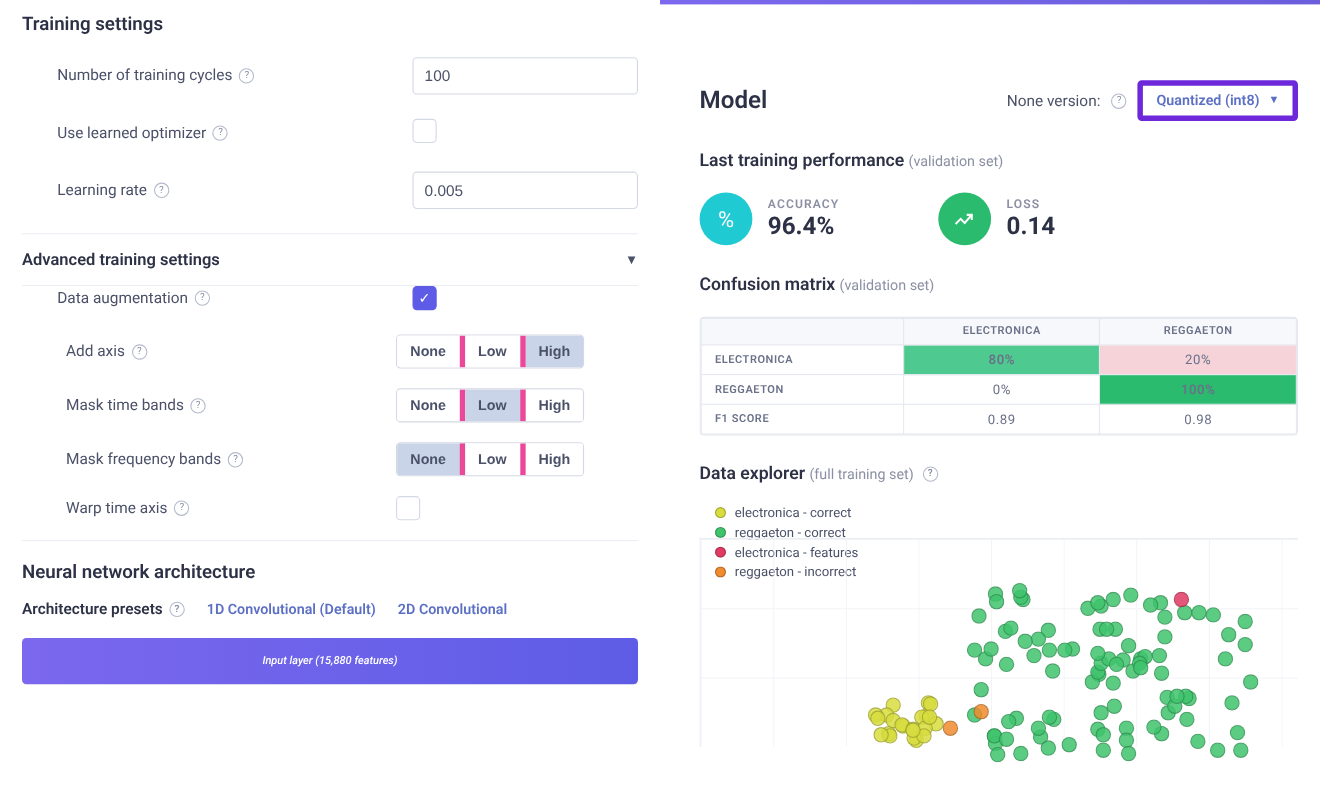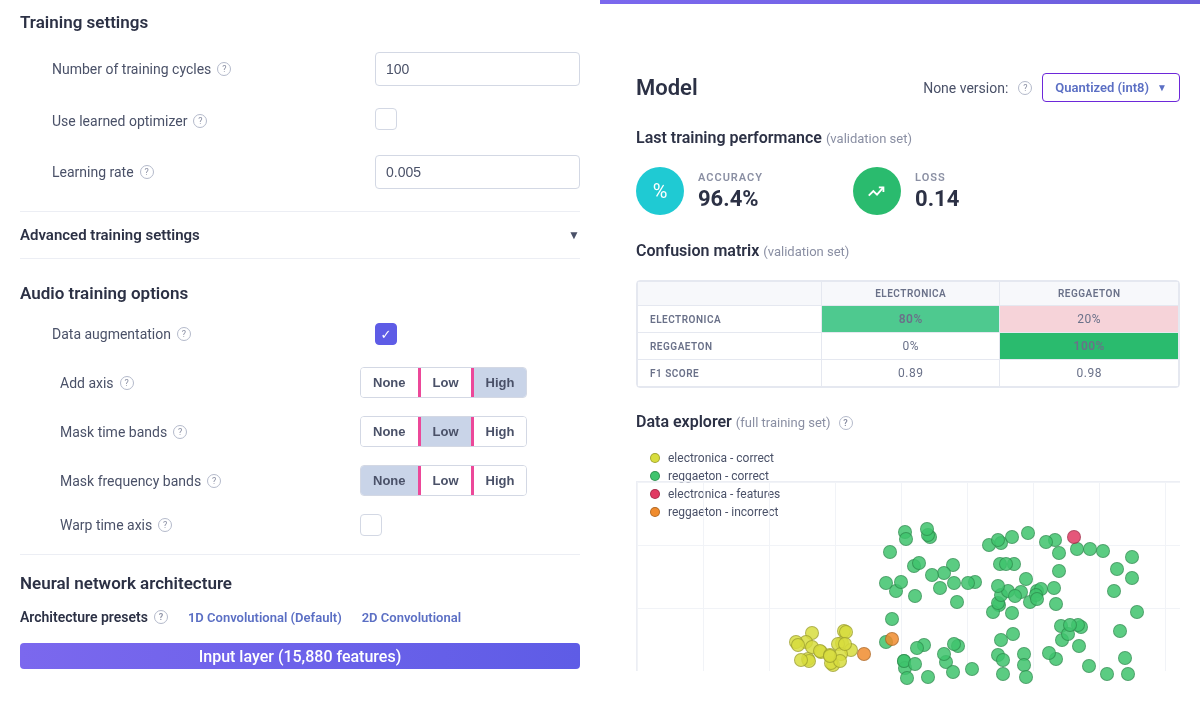--- a/index.html
+++ b/index.html
@@ -18,31 +18,31 @@
 .form-input input[type="text"] { width: 100%; height: 34px; border: 1px solid #d3d8e4; border-radius: 4px; padding: 0 10px; font-size: 14px; color: #4a5168; }
 .checkbox { width: 22px; height: 22px; border: 1px solid #d3d8e4; border-radius: 4px; background: #fff; display: inline-flex; align-items: center; justify-content: center; }
 .checkbox.checked { background: #5e5ce6; border-color: #5e5ce6; color: #fff; font-size: 13px; }
 .help-icon { width: 14px; height: 14px; border: 1px solid #b4bacb; border-radius: 50%; display: inline-flex; align-items: center; justify-content: center; font-size: 9px; color: #8a8fa3; cursor: pointer; }
 .adv-row { display: flex; justify-content: space-between; align-items: center; padding: 14px 0; border-bottom: 1px solid #eceef4; border-top: 1px solid #eceef4;}
 .caret { color: #4a5168; font-size: 12px; }
 .aug-sub { padding-left: 40px; }
 .aug-row { display: flex; align-items: center; margin-bottom: 18px; }
 .aug-label { width: 300px; display: flex; align-items: center; gap: 6px; color: #4a5168; }
 .toggle-group { display: flex; border: 1px solid #d3d8e4; border-radius: 4px; overflow: hidden; }
-.toggle-group button { padding: 7px 12px; background: #fff; border: none; border-right: 3px solid #ec4899; font-size: 13px; color: #4a5168; cursor: pointer; font-weight: 600; }
+.toggle-group button { padding: 7px 12px; background: #fff; border: none; border-right: 5px solid #ec4899; font-size: 13px; color: #4a5168; cursor: pointer; font-weight: 600; }
 .toggle-group button:last-child { border-right: none; }
 .toggle-group button.active { background: #c9d4e8; }
 .presets { display: flex; align-items: center; gap: 20px; margin-top: 16px; margin-bottom: 18px; }
 .presets .lbl { font-weight: 600; color: #2c3145; display: flex; align-items: center; gap: 6px; }
 .presets .preset { color: #5b6fc4; font-weight: 600; font-size: 13px; cursor: pointer; }
-.input-layer { margin: 0 0 0 0; height: 26px; background: linear-gradient(90deg, #7b68ee, #5e5ce6); color: #fff; border-radius: 4px; display: flex; align-items: center; justify-content: center; font-size: 16px; font-weight: 500; }
+.input-layer { margin: 0 0 0 0; height: 42px; background: linear-gradient(90deg, #7b68ee, #5e5ce6); color: #fff; border-radius: 4px; display: flex; align-items: center; justify-content: center; font-size: 10px; font-weight: 500; font-style: italic; }
 .model-head { display: flex; justify-content: space-between; align-items: center; margin-bottom: 26px; }
 .model-head .mv { display: flex; align-items: center; gap: 10px; }
 .model-head .mv-label { color: #4a5168; }
-.model-version { border: 1px solid #6d28d9; color: #5b6fc4; padding: 6px 12px; border-radius: 4px; font-size: 13px; font-weight: 600; display: flex; align-items: center; gap: 8px; }
+.model-version { border: 5px solid #6d28d9; color: #5b6fc4; padding: 6px 12px; border-radius: 4px; font-size: 13px; font-weight: 600; display: flex; align-items: center; gap: 8px; }
 .perf { display: flex; gap: 90px; margin-bottom: 26px; margin-top: 6px; }
 .perf-item { display: flex; align-items: center; gap: 14px; }
 .perf-icon { width: 48px; height: 48px; border-radius: 50%; display: flex; align-items: center; justify-content: center; color: #fff; font-size: 20px; }
 .perf-icon.cyan { background: #1fcad3; }
 .perf-icon.green { background: #2abb6e; }
 .perf-text .lbl { font-size: 11px; color: #8a8fa3; letter-spacing: 1px; font-weight: 600; }
 .perf-text .val { font-size: 22px; font-weight: 700; color: #2c3145; margin-top: 2px; }
 .conf { border: 1px solid #e5e8f0; border-radius: 4px; margin-top: 10px; margin-bottom: 24px; font-size: 12px; }
 .conf table { width: 100%; border-collapse: collapse; }
 .conf th, .conf td { border: 1px solid #e5e8f0; padding: 6px 10px; text-align: center; color: #6a7189; letter-spacing: 0.5px; }
@@ -96,21 +96,20 @@
         <span class="help-icon">?</span>
       </div>
       <div class="form-input"><input type="text" value="0.005" style=""></div>
     </div>
 
     <div class="adv-row">
       <span class="section-title" style="margin:0;font-size:15px">Advanced training settings</span>
       <span class="caret">▼</span>
     </div>
 
-    <div class="section-title s2">Audio training options</div>
 
     <div class="form-row">
       <div class="form-label">
         <span>Data augmentation</span>
         <span class="help-icon">?</span>
       </div>
       <div class="form-input"><span class="checkbox checked">✓</span></div>
     </div>
 
     <div class="aug-sub">

